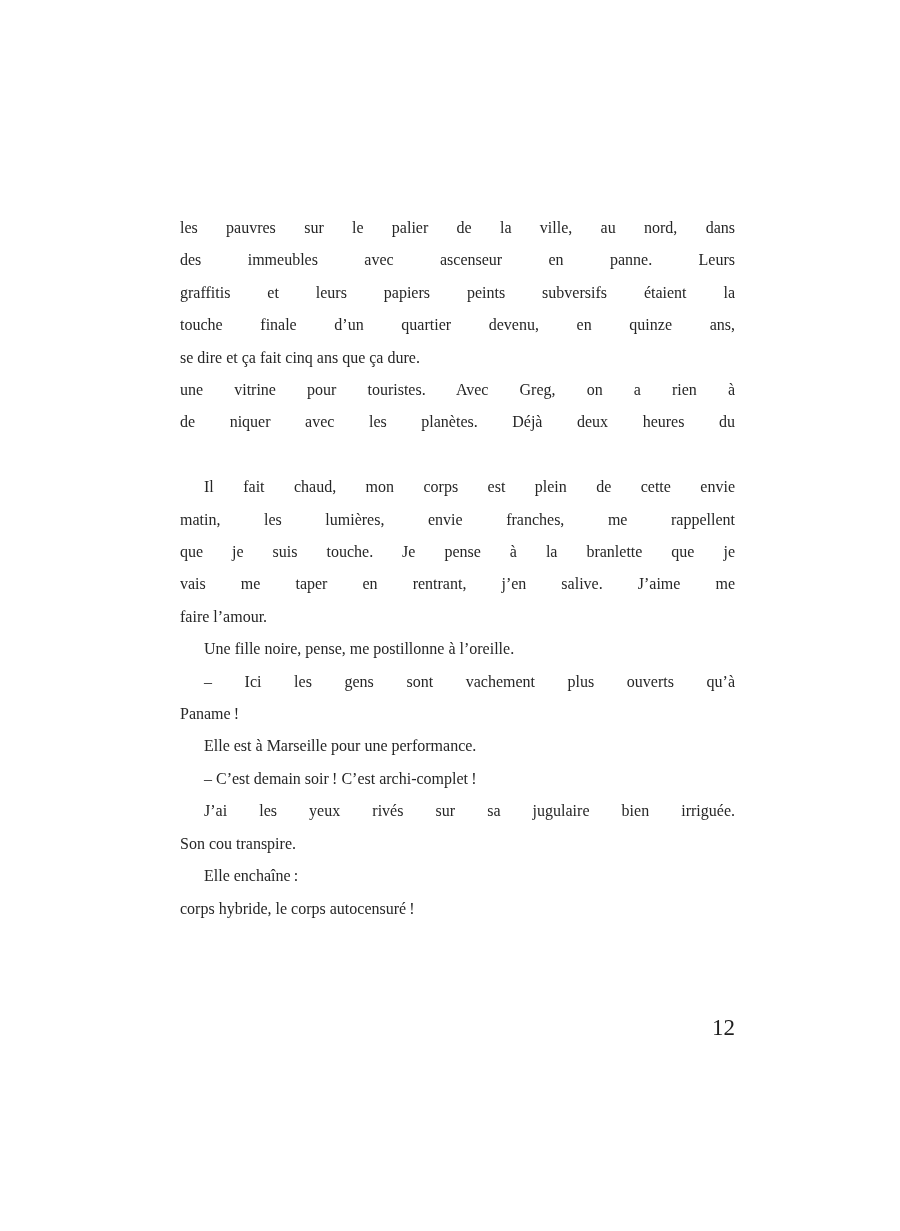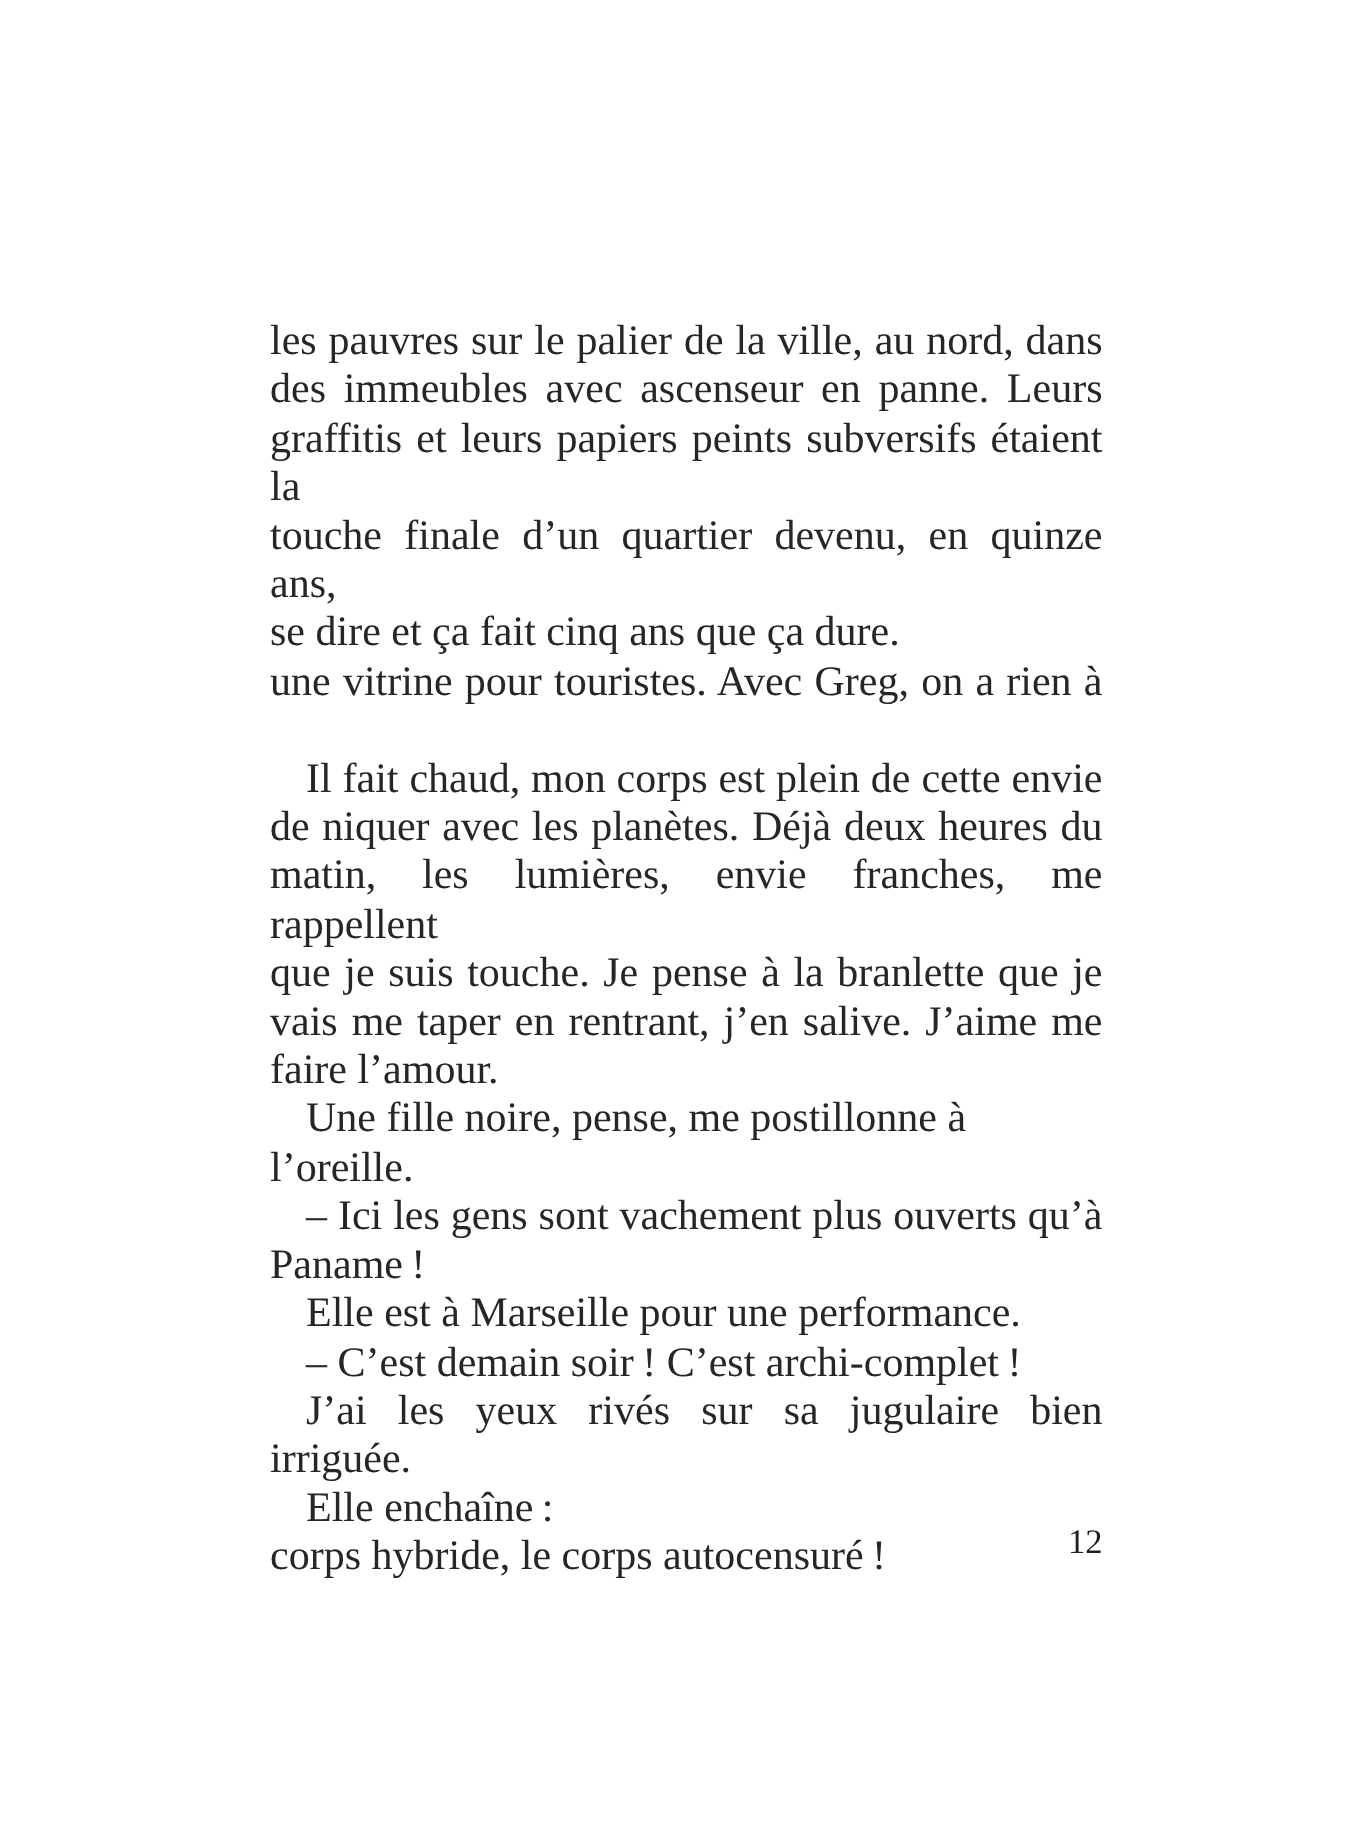--- a/index.html
+++ b/index.html
@@ -14,21 +14,21 @@
     background: #ffffff;
     overflow: hidden;
     font-family: "Liberation Serif", "DejaVu Serif", serif;
     color: #262626;
   }
   .text-block {
     position: absolute;
     left: 180px;
     top: 212px;
     width: 555px;
-    font-size: 28px;
+    font-size: 16px;
     line-height: 32.4px;
     font-kerning: normal;
   }
   .text-line {
     white-space: normal;
   }
   
   .text-line.j {
     text-align: justify;
     text-align-last: justify;
@@ -57,31 +57,32 @@
 <div class="book-page">
 
   <div class="text-block">
 
   <div class="text-line j">les pauvres sur le palier de la ville, au nord, dans</div>
       <div class="text-line j">des immeubles avec ascenseur en panne. Leurs</div>
       <div class="text-line j">graffitis et leurs papiers peints subversifs étaient la</div>
       <div class="text-line j">touche finale d’un quartier devenu, en quinze ans,</div>
       <div class="text-line">se dire et ça fait cinq ans que ça dure.</div>
       <div class="text-line j">une vitrine pour touristes. Avec Greg, on a rien à</div>
+      <div class="text-line j">de niquer avec les planètes. Déjà deux heures du</div>
       <div class="text-line j indent gap">Il fait chaud, mon corps est plein de cette envie</div>
-      <div class="text-line j">de niquer avec les planètes. Déjà deux heures du</div>
       <div class="text-line j">matin, les lumières, envie franches, me rappellent</div>
       <div class="text-line j">que je suis touche. Je pense à la branlette que je</div>
       <div class="text-line j">vais me taper en rentrant, j’en salive. J’aime me</div>
       <div class="text-line">faire l’amour.</div>
       <div class="text-line indent">Une fille noire, pense, me postillonne à l’oreille.</div>
       <div class="text-line j indent">– Ici les gens sont vachement plus ouverts qu’à</div>
       <div class="text-line">Paname !</div>
       <div class="text-line indent">Elle est à Marseille pour une performance.</div>
       <div class="text-line indent">– C’est demain soir ! C’est archi-complet !</div>
       <div class="text-line j indent">J’ai les yeux rivés sur sa jugulaire bien irriguée.</div>
+      <div class="text-line">Son cou transpire.</div>
       <div class="text-line indent">Elle enchaîne :</div>
       <div class="text-line">corps hybride, le corps autocensuré !</div>
     </div>
 
   <div class="page-number">12</div>
 
 </div>
 
 </body></html>

